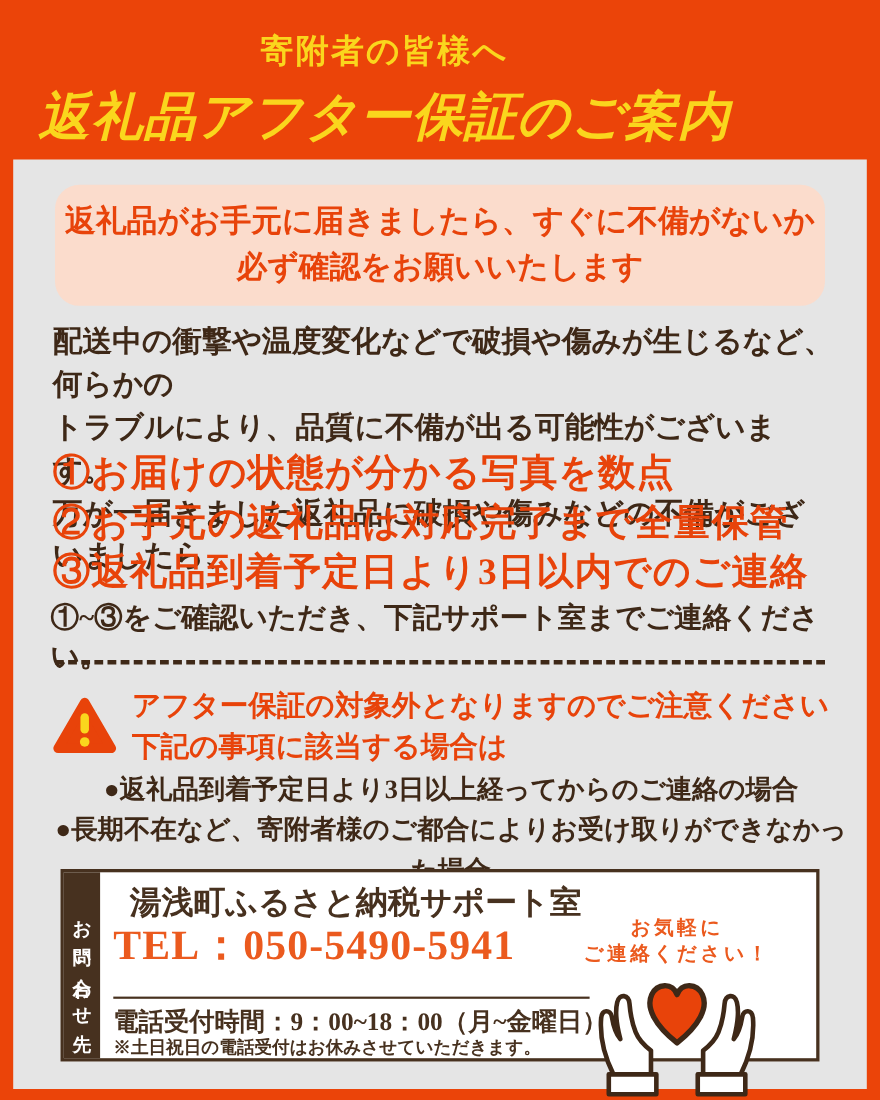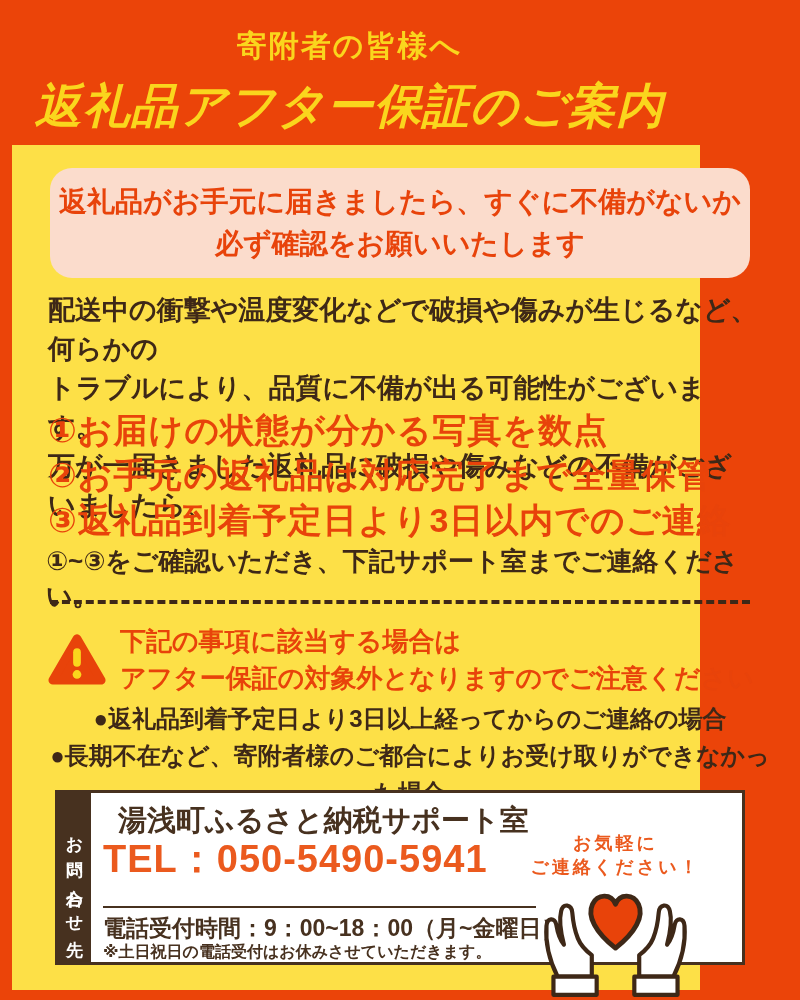--- a/index.html
+++ b/index.html
@@ -15,21 +15,21 @@
   html,body{width:800px;height:1000px;}
   body{font-family:"Liberation Sans","DejaVu Sans",sans-serif;}
   .page{position:relative;width:800px;height:1000px;background:var(--frame);overflow:hidden;}
 
   
   .header{position:absolute;left:0;top:0;width:699px;height:145px;text-align:center;}
   .header-subtitle{margin-top:26px;color:var(--yellow);font-size:30px;font-weight:800;letter-spacing:2px;}
   .page-title{margin-top:8px;color:var(--yellow);font-size:47px;font-weight:800;letter-spacing:1px;font-style:italic;}
 
   
-  .sheet{position:absolute;left:12px;top:145px;width:688px;height:845px;background:#fde047;}
+  .sheet{position:absolute;left:12px;top:145px;width:776px;height:845px;background:#e5e5e5;font-family:Liberation Serif, serif;}
 
   .notice-box{position:absolute;left:38px;top:23px;width:700px;height:110px;background:var(--peach);
     border-radius:22px;display:flex;flex-direction:column;justify-content:center;align-items:center;}
   .notice-box div{color:var(--accent);font-size:28px;font-weight:800;line-height:42px;}
 
   .body-par{position:absolute;left:36px;top:146px;width:710px;color:var(--dark);
     font-size:27px;font-weight:700;line-height:39px;}
 
   .steps{position:absolute;left:36px;top:263px;width:720px;}
   .step{color:var(--accent);font-size:34px;font-weight:800;line-height:45px;letter-spacing:1px;}
@@ -98,22 +98,22 @@
 
     <div class="dashed-divider"></div>
 
     <div class="warning">
       <svg class="warning-icon" viewBox="0 0 60 56">
         <path d="M30 7 L55 50 L5 50 Z" fill="#E8430A" stroke="#E8430A" stroke-width="9" stroke-linejoin="round"></path>
         <rect x="26" y="17" width="8" height="19" rx="4" fill="#FAD61D"></rect>
         <circle cx="30" cy="44" r="4.5" fill="#FAD61D"></circle>
       </svg>
       <div class="warning-text">
+        <div>アフター保証の対象外となりますのでご注意ください</div>
         <div>下記の事項に該当する場合は</div>
-        <div>アフター保証の対象外となりますのでご注意ください</div>
       </div>
     </div>
 
     <ul class="exclusions">
       <li>●返礼品到着予定日より3日以上経ってからのご連絡の場合</li>
       <li>●長期不在など、寄附者様のご都合によりお受け取りができなかった場合</li>
     </ul>
 
     <div class="contact-box">
       <div class="contact-label">お問い合わせ先</div>

